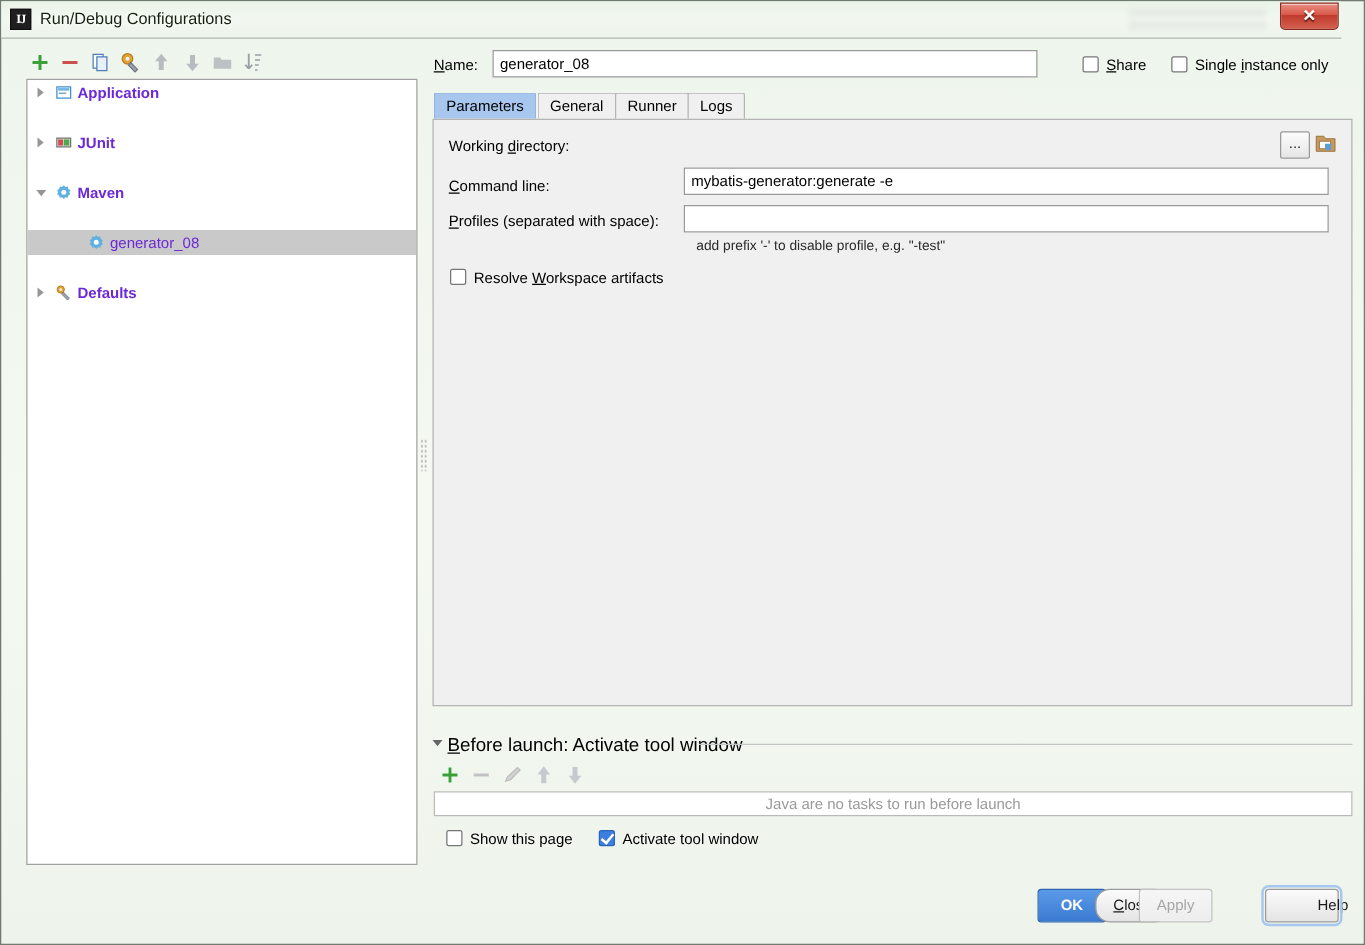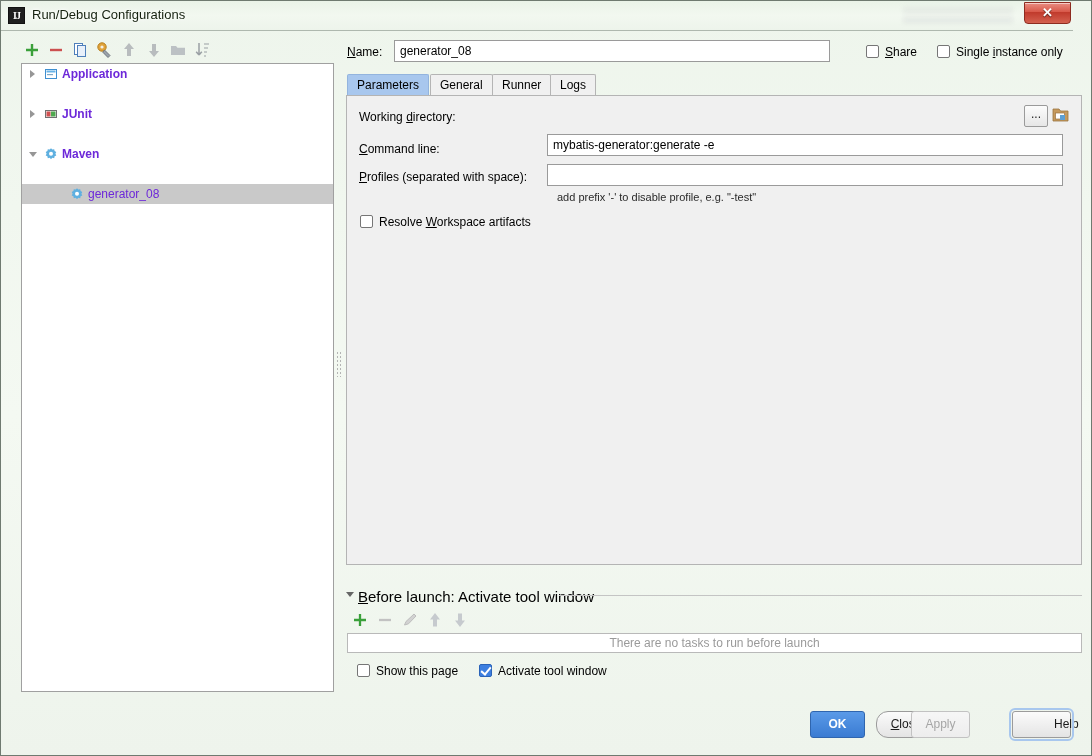--- a/index.html
+++ b/index.html
@@ -312,20 +312,31 @@
     <div class="tree-row child selected" style="top:60px">
       <span class="tree-ico">
         <svg width="14" height="14" viewBox="0 0 14 14">
           <path d="M7 1.2 L8.3 2.6 L10.2 2.2 L10.6 4.1 L12.3 5 L11.4 6.7 L12.3 8.4 L10.6 9.3 L10.2 11.2 L8.3 10.8 L7 12.2 L5.7 10.8 L3.8 11.2 L3.4 9.3 L1.7 8.4 L2.6 6.7 L1.7 5 L3.4 4.1 L3.8 2.2 L5.7 2.6 Z" fill="#5fb0e0"></path>
           <circle cx="7" cy="6.7" r="2" fill="#ffffff"></circle>
         </svg>
       </span>
       <span class="tree-label">generator_08</span>
     </div>
 
+    <div class="tree-row" style="top:80px">
+      <span class="tree-arrow"></span>
+      <span class="tree-ico">
+        <svg width="14" height="14" viewBox="0 0 14 14">
+          <circle cx="4.6" cy="4.6" r="2.9" fill="#e0a33a" stroke="#b87f1e" stroke-width=".8"></circle>
+          <circle cx="4.6" cy="4.6" r="1.1" fill="#f7f2e8"></circle>
+          <path d="M6.6 6.6 L11.5 11.5 L10 13 L5.3 8.2 Z" fill="#9aa2ab" stroke="#70777f" stroke-width=".7"></path>
+        </svg>
+      </span>
+      <span class="tree-label">Defaults</span>
+    </div>
 
   </div>
 
   <div id="splitter">
     <div class="dots"></div>
   </div>
 
   <div id="name-label">
     <span class="ul">N</span><span>ame:</span>
   </div>
@@ -405,28 +416,28 @@
           <path d="M13 4 L18 10.5 H15 V17.5 H11 V10.5 H8 Z" fill="#c6cace"></path>
         </svg>
     </div>
     <div class="mbtn" style="left:100px">
       <svg width="26" height="22" viewBox="0 0 26 22">
           <path d="M13 18 L18 11.5 H15 V4.5 H11 V11.5 H8 Z" fill="#c6cace"></path>
         </svg>
     </div>
   </div>
 
-  <div id="tasklist">There are no tasks to run before launch</div>
+  <div id="tasklist">Java are no tasks to run before launch</div>
 
   <div class="cb" style="left:356px; top:663px;"></div>
   <div class="cb-lbl" style="left:375px; top:663px;">Show this page</div>
 
   <div class="cb checked" style="left:478px; top:663px;"></div>
   <div class="cb-lbl" style="left:497px; top:663px;">Activate tool window</div>
 
-  <div class="btn primary" style="left:809px; width:55px;">OK</div>
+  <div class="btn primary" style="left:829px; width:55px;">OK</div>
   <div class="btn" style="left:875px; width:60px;border-radius:12px;">
     <span class="ul">C</span>lose
   </div>
   <div class="btn disabled" style="left:910px; width:59px;">Apply</div>
   <div class="btn focused" style="left:1011px; width:59px;padding-left:41px;">Help</div>
 
 </div>
 
 </body></html>

